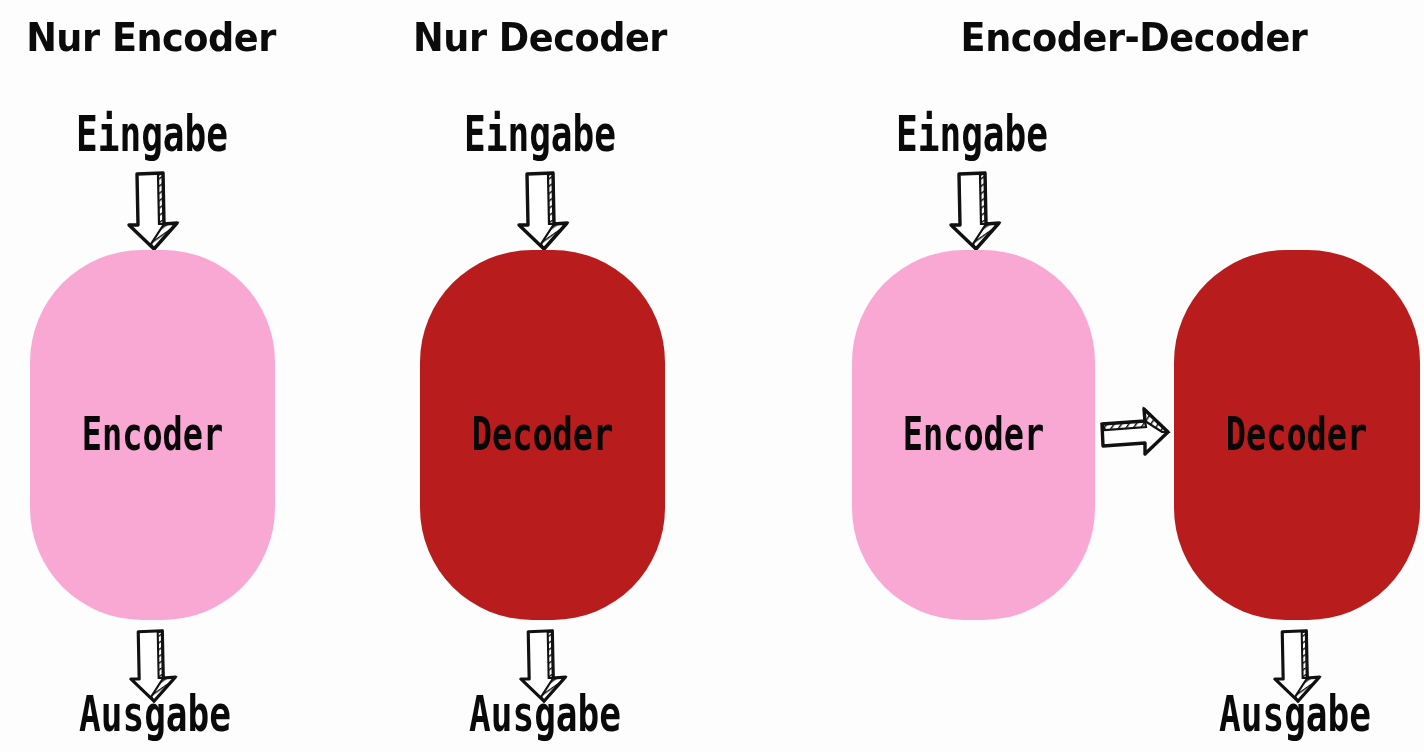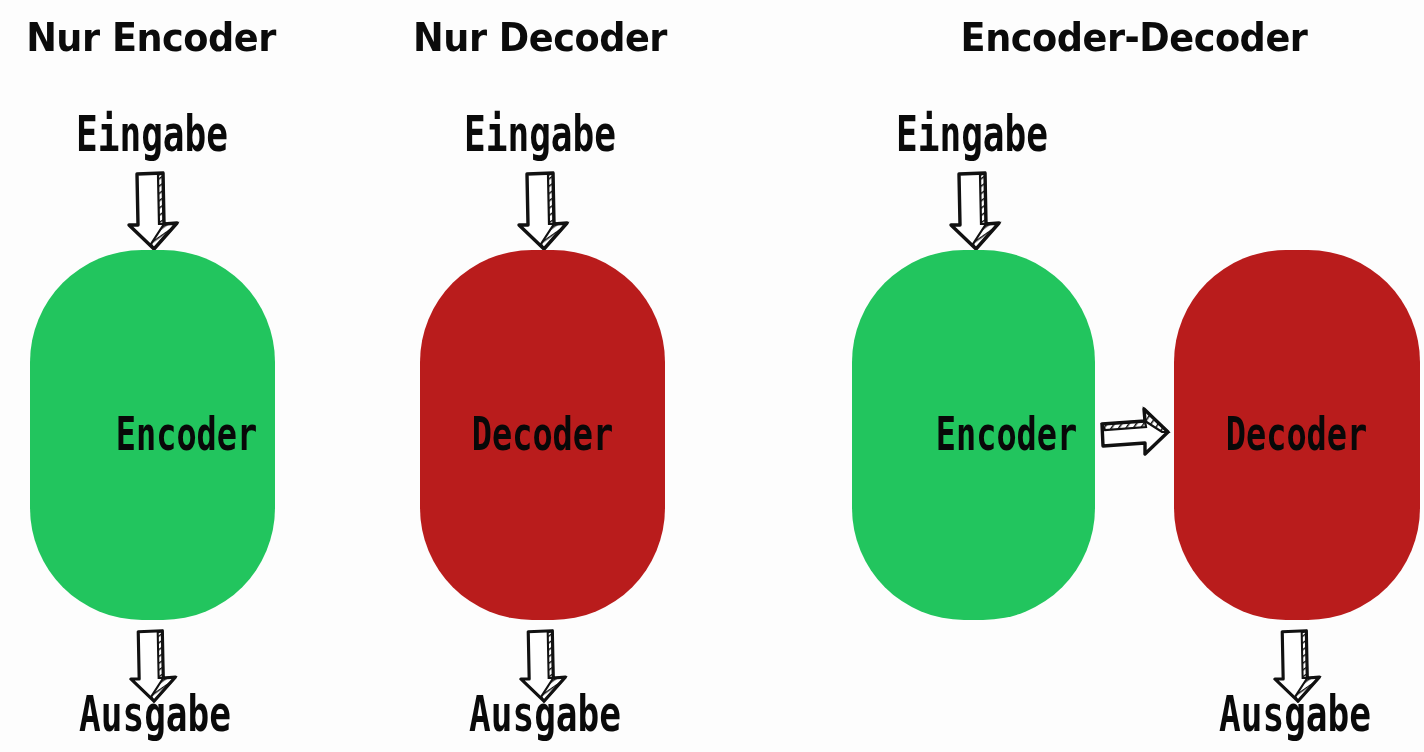--- a/index.html
+++ b/index.html
@@ -48,21 +48,21 @@
   }
 
   
   .block {
     position: absolute;
     border-radius: 112px;
     display: flex;
     align-items: center;
     justify-content: center;
   }
-  .block.green { background: #22c55e; justify-content: flex-end; }
+  .block.green { background: #f9a8d4; }
   .block.blue  { background: #b91c1c; }
 
   .block-label {
     font-family: "DejaVu Sans Mono", monospace;
     font-weight: bold;
     font-size: 42px;
     color: #080808;
     white-space: nowrap;
     transform: scaleX(0.80) scaleY(1.10);
     transform-origin: center;

